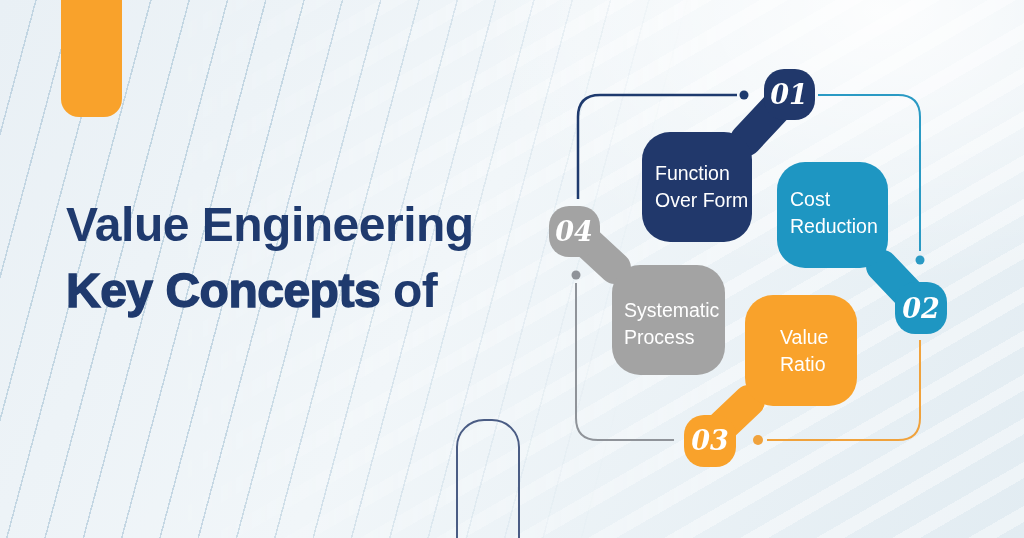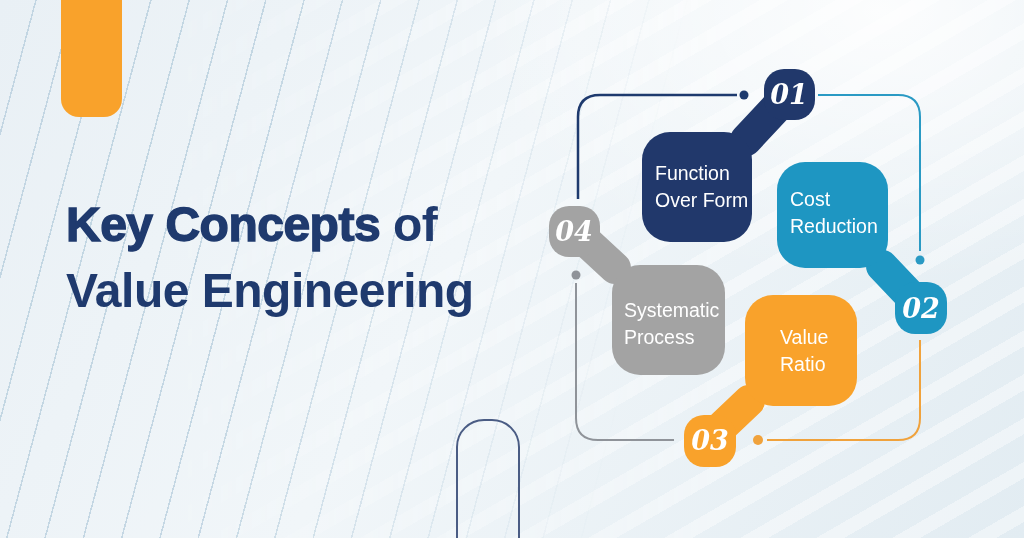--- a/index.html
+++ b/index.html
@@ -63,22 +63,22 @@
 <div id="canvas">
   <div class="glow"></div>
   <div class="stripes"></div>
   <div class="contours"></div>
 
   <div class="accent-bar" style="background:#f9a22b;"></div>
 
   <div class="deco-pill"></div>
 
   <div class="title">
+    <div>Value Engineering</div>
     <div><span class="t-heavy">Key Concepts</span><span> of</span></div>
-    <div>Value Engineering</div>
   </div>
 
   <svg width="1024" height="538" viewBox="0 0 1024 538">
 
     <path d="M578,199 L578,117 Q578,95 600,95 L737,95" fill="none" stroke-width="2.5" stroke="#1e3a6e"></path>
     <circle cx="744" cy="95" r="4.5" fill="#1e3a6e"></circle>
 
     <path d="M818,95 L898,95 Q920,95 920,117 L920,251" fill="none" stroke-width="2" stroke="#2a9ac4"></path>
     <circle cx="920" cy="260" r="4.5" fill="#2a9ac4"></circle>
 

